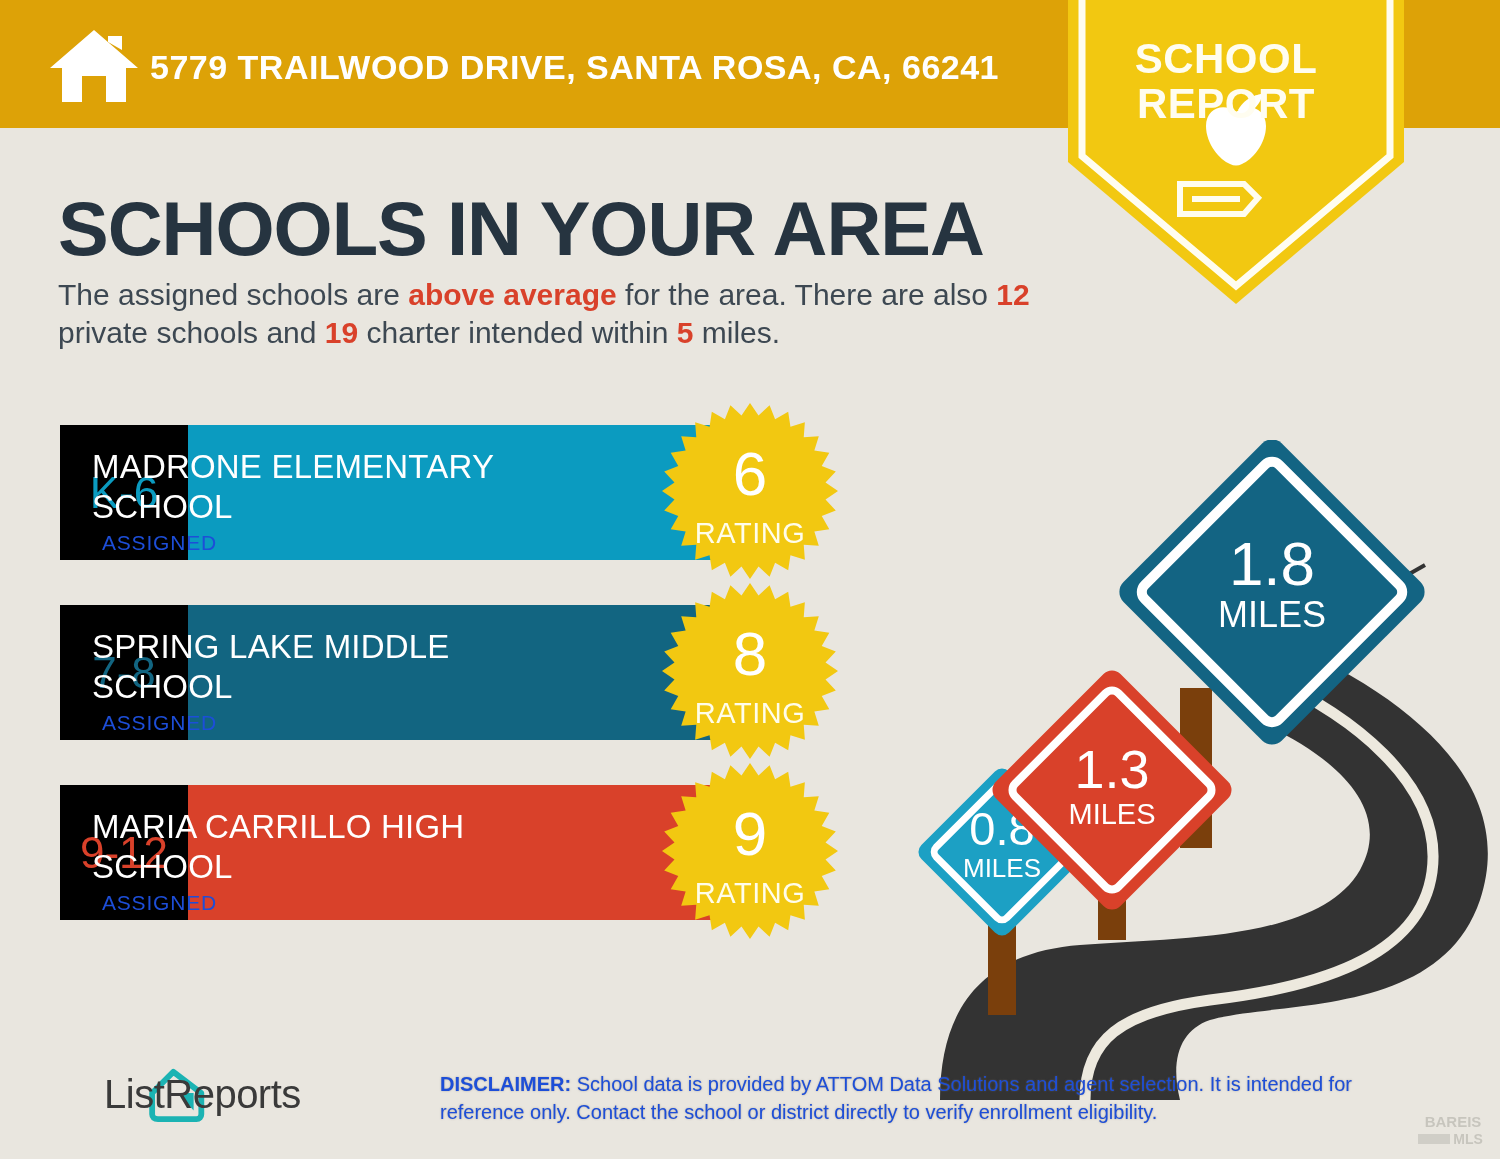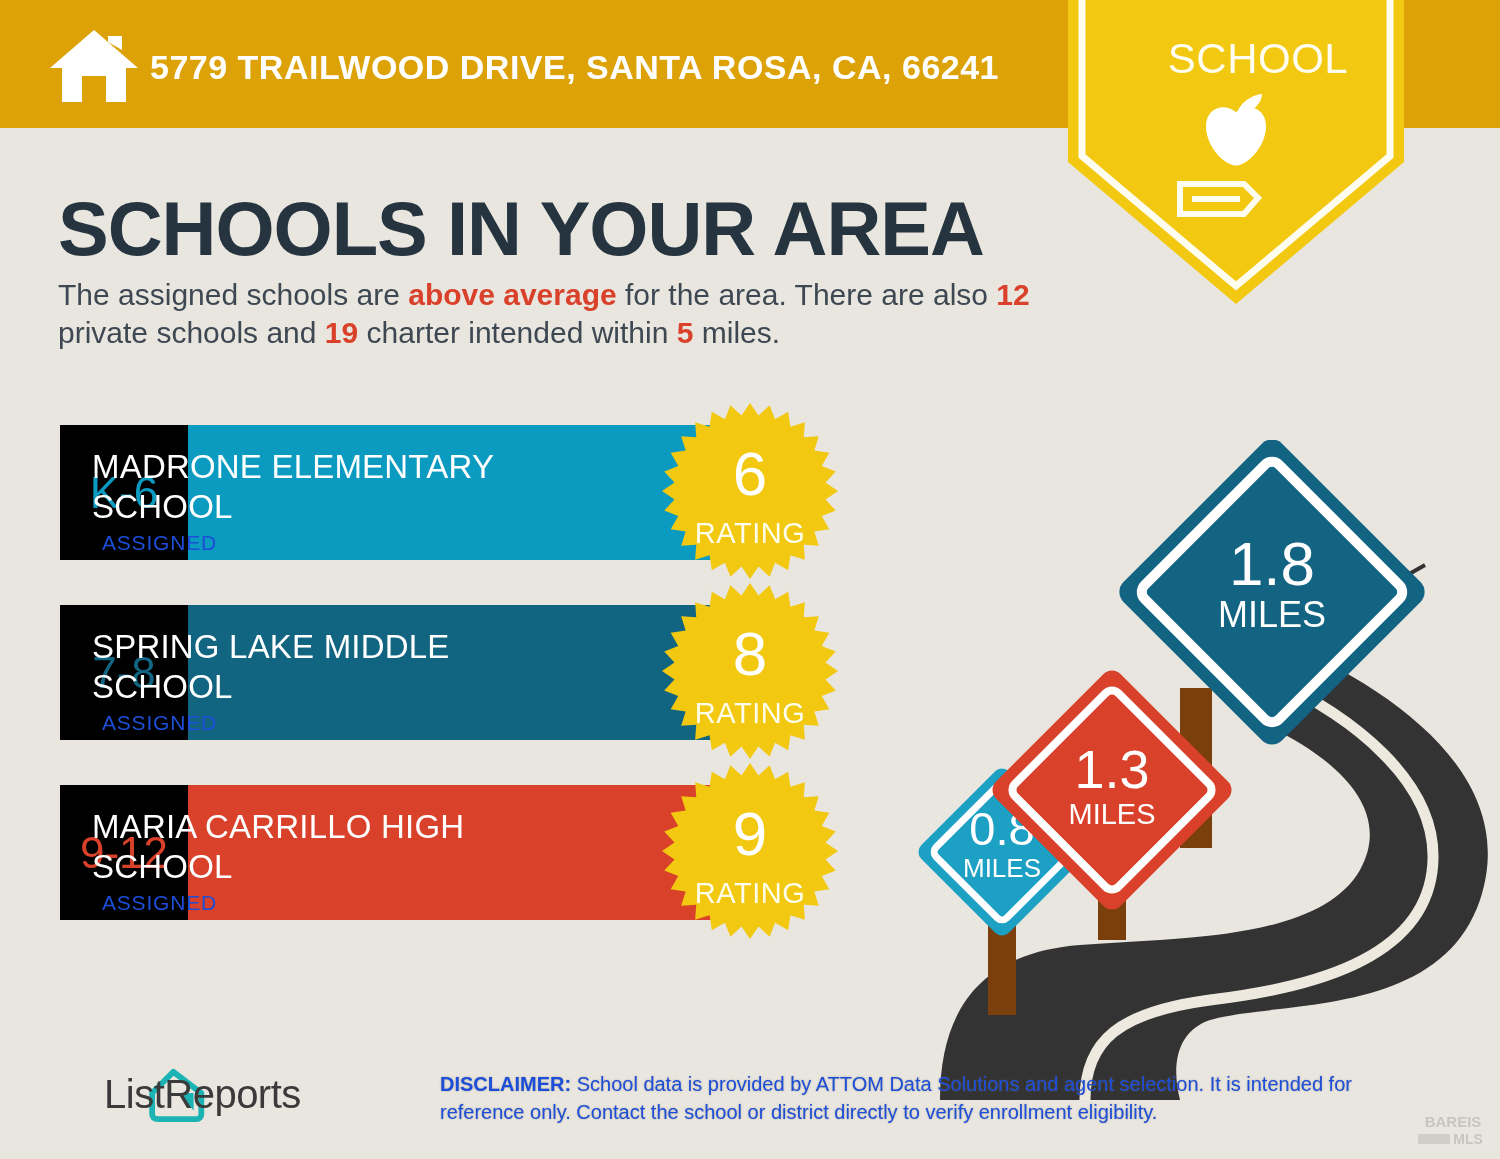--- a/index.html
+++ b/index.html
@@ -19,23 +19,23 @@
   .home-icon{ position:absolute; left:48px; top:28px; width:92px; height:76px; }
   .address-text{
     position:absolute; left:150px; top:48px;
     font-size:34px; font-weight:bold; letter-spacing:0.5px;
     color:#FFFFFF;
   }
 
   
   .report-badge{ position:absolute; left:1068px; top:-6px; width:336px; height:316px; }
   .badge-title{
-    position:absolute; left:1068px; top:36px; width:380px;
+    position:absolute; left:1036px; top:36px; width:380px;
     text-align:center; color:#FFFDF0;
-    font-size:42px; line-height:45px; font-weight:normal;
+    font-size:42px; line-height:45px; font-weight:bold;
     letter-spacing:0.5px;
   }
 
   
   .page-title{
     position:absolute; left:58px; top:185px;
     font-size:76px; font-weight:bold; color:#263440;
     letter-spacing:-1px;
   }
   .subhead{
@@ -112,20 +112,21 @@
     <path d="M170 116 c8 -14 22 -16 24 -16 c0 8 -8 18 -20 20 Z" fill="#FFFFFF"></path>
   </g>
 
   <g fill="none" stroke="#FFFDF0" stroke-width="6">
     <path d="M112 190 L176 190 L190 204 L176 220 L112 220 Z"></path>
     <path d="M124 205 L172 205"></path>
   </g>
 </svg>
 <div class="badge-title">
   <div>SCHOOL</div>
+  <div>REPORT</div>
 </div>
 
 <div class="page-title">SCHOOLS IN YOUR AREA</div>
 <div class="subhead">
   <span>The assigned schools are </span><b>above average</b><span> for the area. There are also </span><b>12</b><span> private schools and </span><b>19</b><span> charter intended within </span><b>5</b><span> miles.</span>
 </div>
 
 <div class="school-row" id="row0" style="top:425px">
   <div class="grade-box">
     <span class="grade-text" id="g0" style="color: rgb(11, 155, 192);">K-6</span>

